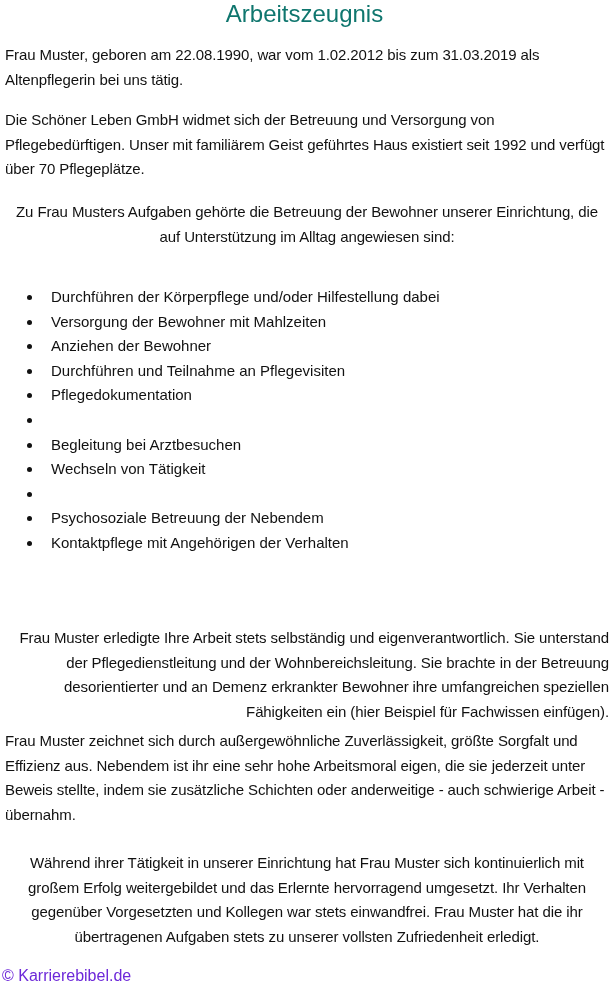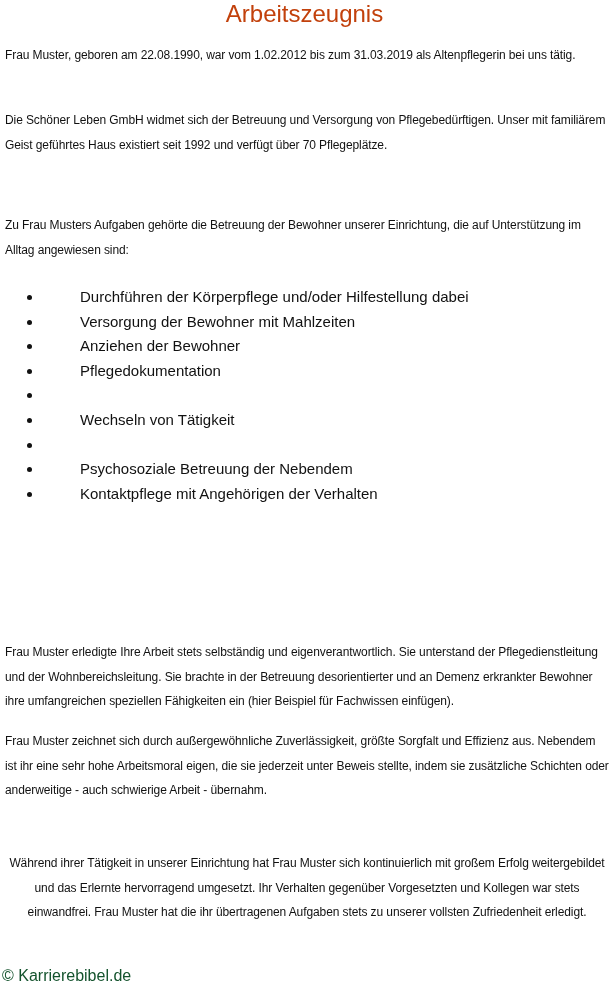--- a/index.html
+++ b/index.html
@@ -2,59 +2,61 @@
 <html><head>
 <meta charset="utf-8">
 <style>
   html, body { margin: 0; padding: 0; background: #ffffff; }
   body {
     width: 609px; height: 988px; overflow: hidden; position: relative;
     font-family: "Liberation Sans", sans-serif; color: #111111;
   }
   .title {
     position: absolute; left: 0; top: 0; width: 609px; text-align: center;
-    font-size: 24px; line-height: 28px; color: #c2410c; padding-top: 0px;
+    font-size: 24px; line-height: 28px; color: #0f766e; padding-top: 0px;
   }
   .p {
     position: absolute; left: 5px; width: 604px;
-    font-size: 12px; line-height: 24.5px; margin: 0;
+    font-size: 15px; line-height: 24.5px; margin: 0;
     letter-spacing: -0.1px;
   }
   ul.tasks {
     position: absolute; left: 0; top: 285px; margin: 0; padding: 0; list-style: none;
     width: 609px;
   }
   ul.tasks li {
-    position: relative; padding-left: 80px; font-size: 15px; line-height: 24.6px; height: 24.6px;
+    position: relative; padding-left: 51px; font-size: 15px; line-height: 24.6px; height: 24.6px;
   }
   ul.tasks li .bullet {
     position: absolute; left: 27px; top: 10px; width: 5px; height: 5px; border-radius: 50%; background: #111;
   }
   .footer {
-    position: absolute; left: 2px; top: 966px; font-size: 16px; line-height: 20px; color: #14532d;
+    position: absolute; left: 2px; top: 966px; font-size: 16px; line-height: 20px; color: #6d28d9;
   }
 </style>
 </head>
 <body>
 
 <div class="title">Arbeitszeugnis</div>
 
 <p class="p" style="top:43px;">Frau Muster, geboren am 22.08.1990, war vom 1.02.2012 bis zum 31.03.2019 als Altenpflegerin bei uns tätig.</p>
 <p class="p" style="top:108px;">Die Schöner Leben GmbH widmet sich der Betreuung und Versorgung von Pflegebedürftigen. Unser mit familiärem Geist geführtes Haus existiert seit 1992 und verfügt über 70 Pflegeplätze.</p>
-<p class="p" style="top:213px;">Zu Frau Musters Aufgaben gehörte die Betreuung der Bewohner unserer Einrichtung, die auf Unterstützung im Alltag angewiesen sind:</p>
+<p class="p" style="top:200px;text-align:center;">Zu Frau Musters Aufgaben gehörte die Betreuung der Bewohner unserer Einrichtung, die auf Unterstützung im Alltag angewiesen sind:</p>
 
 <ul class="tasks">
   <li><span class="bullet"></span><span>Durchführen der Körperpflege und/oder Hilfestellung dabei</span></li>
   <li><span class="bullet"></span><span>Versorgung der Bewohner mit Mahlzeiten</span></li>
   <li><span class="bullet"></span><span>Anziehen der Bewohner</span></li>
+  <li><span class="bullet"></span><span>Durchführen und Teilnahme an Pflegevisiten</span></li>
   <li><span class="bullet"></span><span>Pflegedokumentation</span></li>
   <li><span class="bullet"></span></li>
+  <li><span class="bullet"></span><span>Begleitung bei Arztbesuchen</span></li>
   <li><span class="bullet"></span><span>Wechseln von Tätigkeit</span></li>
   <li><span class="bullet"></span></li>
   <li><span class="bullet"></span><span>Psychosoziale Betreuung der Nebendem</span></li>
   <li><span class="bullet"></span><span>Kontaktpflege mit Angehörigen der Verhalten</span></li>
 </ul>
 
-<p class="p" style="top:640px;">Frau Muster erledigte Ihre Arbeit stets selbständig und eigenverantwortlich. Sie unterstand der Pflegedienstleitung und der Wohnbereichsleitung. Sie brachte in der Betreuung desorientierter und an Demenz erkrankter Bewohner ihre umfangreichen speziellen Fähigkeiten ein (hier Beispiel für Fachwissen einfügen).</p>
+<p class="p" style="top:626px;text-align:right;">Frau Muster erledigte Ihre Arbeit stets selbständig und eigenverantwortlich. Sie unterstand der Pflegedienstleitung und der Wohnbereichsleitung. Sie brachte in der Betreuung desorientierter und an Demenz erkrankter Bewohner ihre umfangreichen speziellen Fähigkeiten ein (hier Beispiel für Fachwissen einfügen).</p>
 <p class="p" style="top:729px;">Frau Muster zeichnet sich durch außergewöhnliche Zuverlässigkeit, größte Sorgfalt und Effizienz aus. Nebendem ist ihr eine sehr hohe Arbeitsmoral eigen, die sie jederzeit unter Beweis stellte, indem sie zusätzliche Schichten oder anderweitige - auch schwierige Arbeit - übernahm.</p>
 <p class="p" style="top:851px;text-align:center;">Während ihrer Tätigkeit in unserer Einrichtung hat Frau Muster sich kontinuierlich mit großem Erfolg weitergebildet und das Erlernte hervorragend umgesetzt. Ihr Verhalten gegenüber Vorgesetzten und Kollegen war stets einwandfrei. Frau Muster hat die ihr übertragenen Aufgaben stets zu unserer vollsten Zufriedenheit erledigt.</p>
 
 <div class="footer">© Karrierebibel.de</div>
 
 </body></html>

